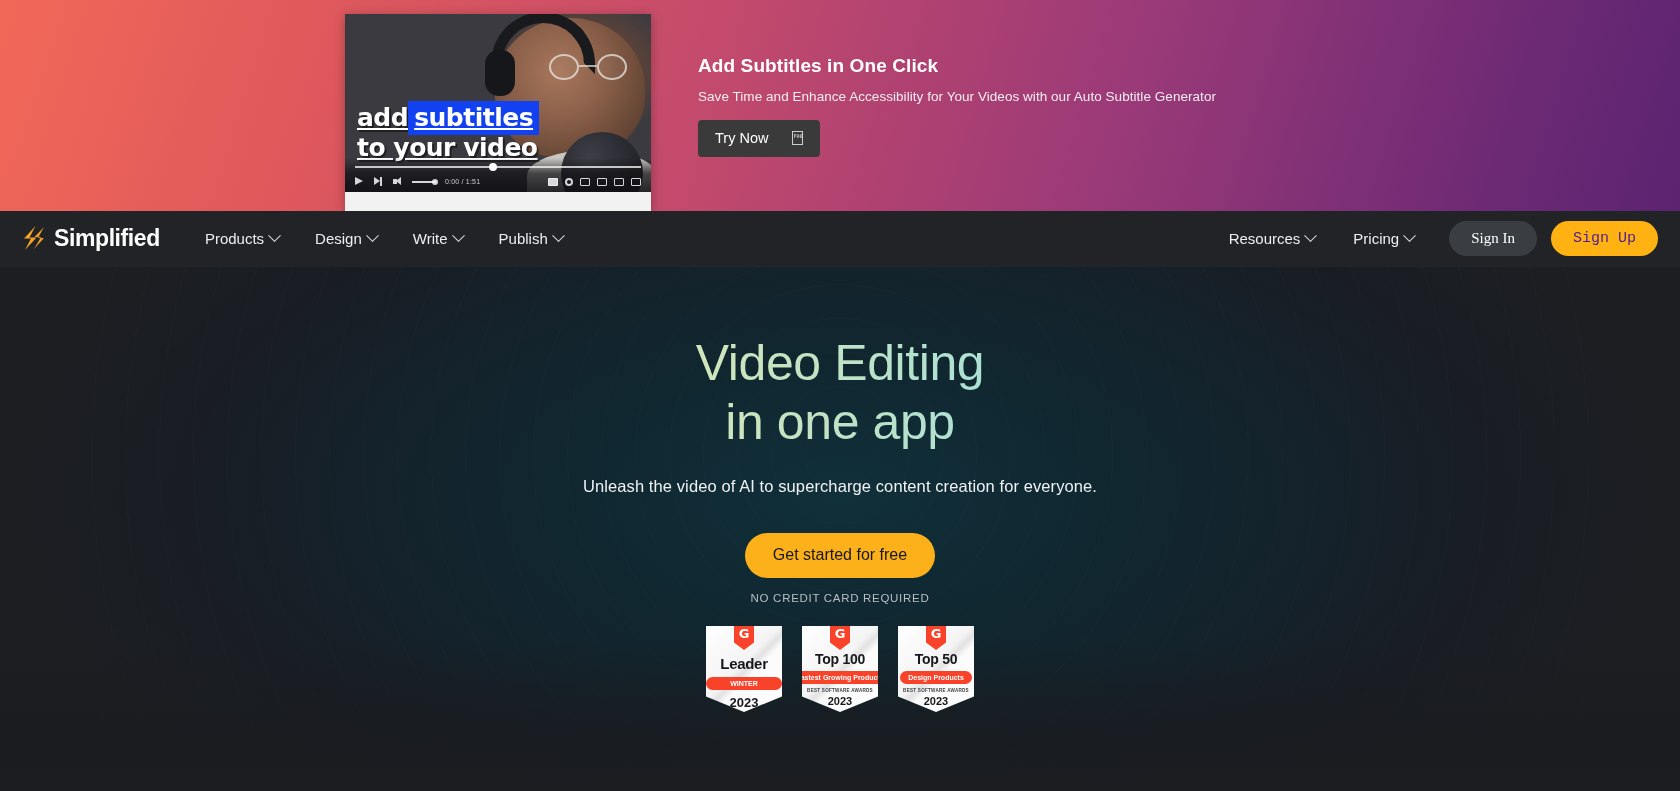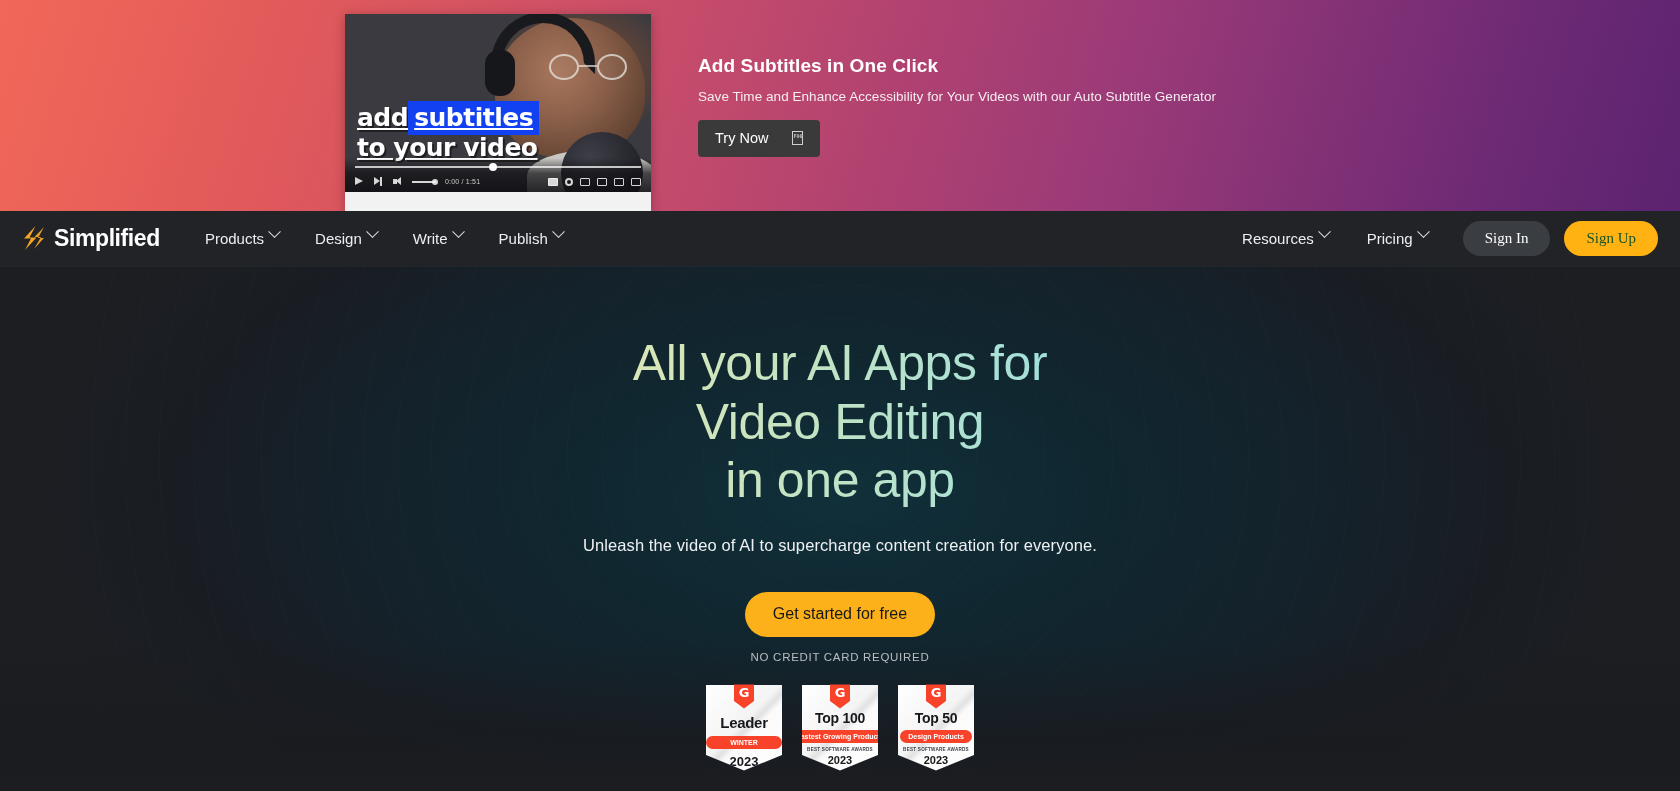--- a/index.html
+++ b/index.html
@@ -266,21 +266,21 @@
   .brand { display: flex; align-items: flex-start; gap: 8px; cursor: pointer; margin-right: 28px; }
   .brand-mark { width: 24px; height: 26px; position: relative; display: block; }
   .brand-name {
     font-size: 23px;
     font-weight: bold;
     color: #ffffff;
     letter-spacing: -0.4px;
   }
   .nav-group { display: flex; align-items: center; gap: 2px; }
   .nav-item {
-    display: flex; align-items: flex-start; gap: 6px;
+    display: flex; align-items: center; gap: 6px;
     color: #eceef0;
     font-size: 15px;
     padding: 8px 17px;
     cursor: pointer;
     white-space: nowrap;
   }
   .caret {
     width: 9px; height: 9px;
     border-right: 1.8px solid #d9dbdd;
     border-bottom: 1.8px solid #d9dbdd;
@@ -292,29 +292,29 @@
     font-size: 15px;
     background: #3a3d41;
     border: none;
     border-radius: 20px;
     padding: 9px 22px;
     margin-left: 14px;
     cursor: pointer;
     font-family: Liberation Serif, serif;
   }
   .btn-signup {
-    color: #14532d;
+    color: #4c1d95;
     font-size: 15px;
     background: #ffb211;
     border: none;
     border-radius: 20px;
     padding: 9px 22px;
     margin-left: 10px;
     cursor: pointer;
-    font-family: Liberation Serif, serif;
+    font-family: Liberation Mono, monospace;
   }
 
   
   .hero {
     position: relative;
     height: 525px;
     background:
       radial-gradient(ellipse 820px 420px at 50% 44%, #10303a 0%, #102730 32%, #14222b 58%, #191d23 80%, #1c1e22 100%);
     overflow: hidden;
   }
@@ -563,21 +563,20 @@
     </div>
     <button class="btn-signin">Sign In</button>
     <button class="btn-signup">Sign Up</button>
   </div>
 </nav>
 
 <section class="hero">
   <div class="hero-inner">
 
     <h1 class="hero-h1">
-      <span class="grad-line">All your AI Apps for</span>
       <span class="grad-line">Video Editing</span>
       <span class="grad-line">in one app</span>
     </h1>
 
     <div class="hero-sub">Unleash the video of AI to supercharge content creation for everyone.</div>
 
     <button class="hero-cta">Get started for free</button>
 
     <div class="hero-note">NO CREDIT CARD REQUIRED</div>
 

